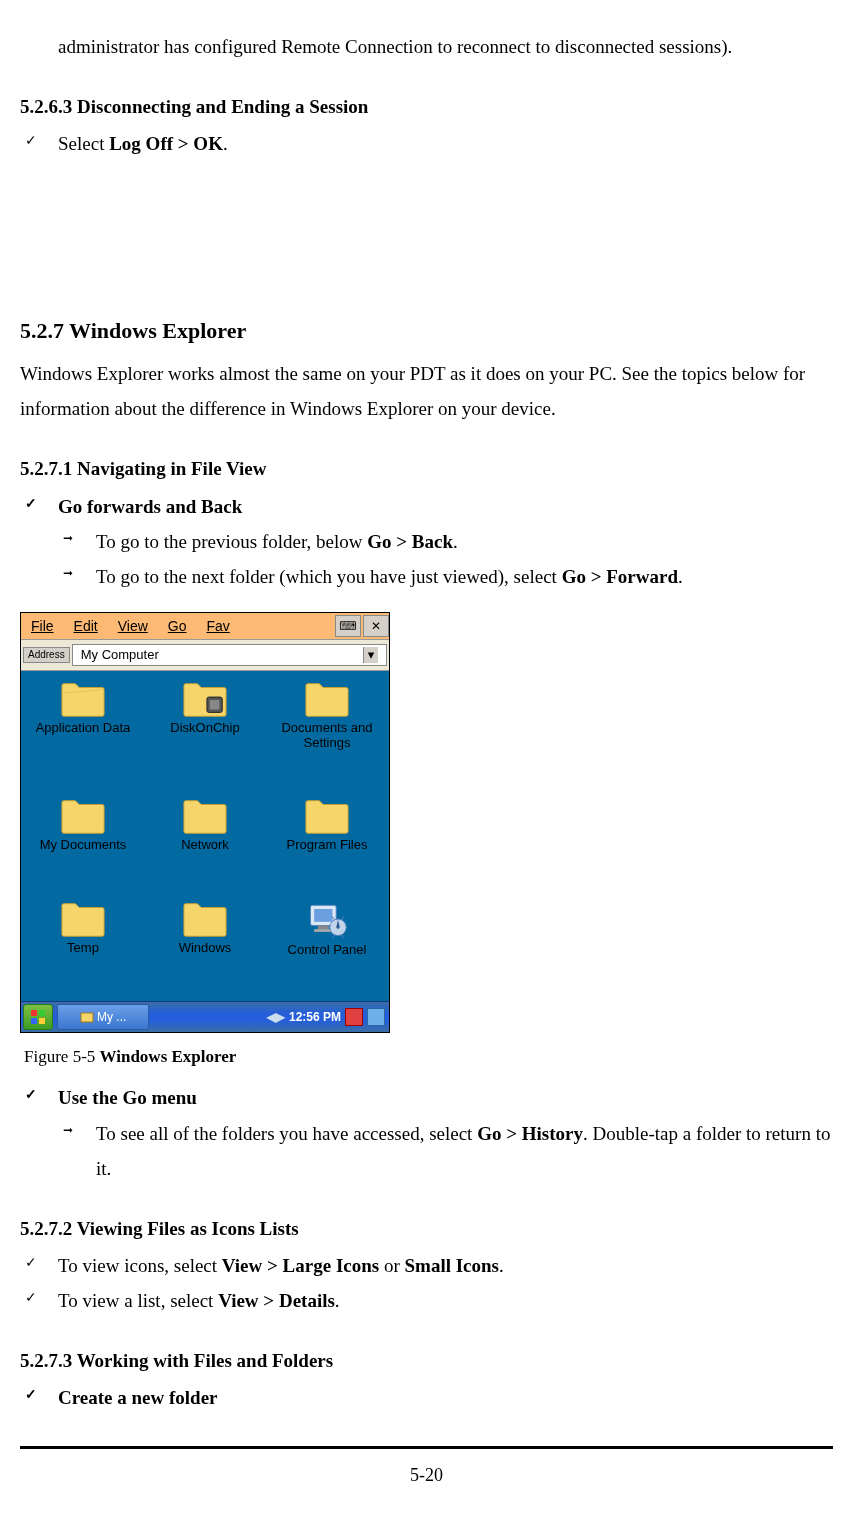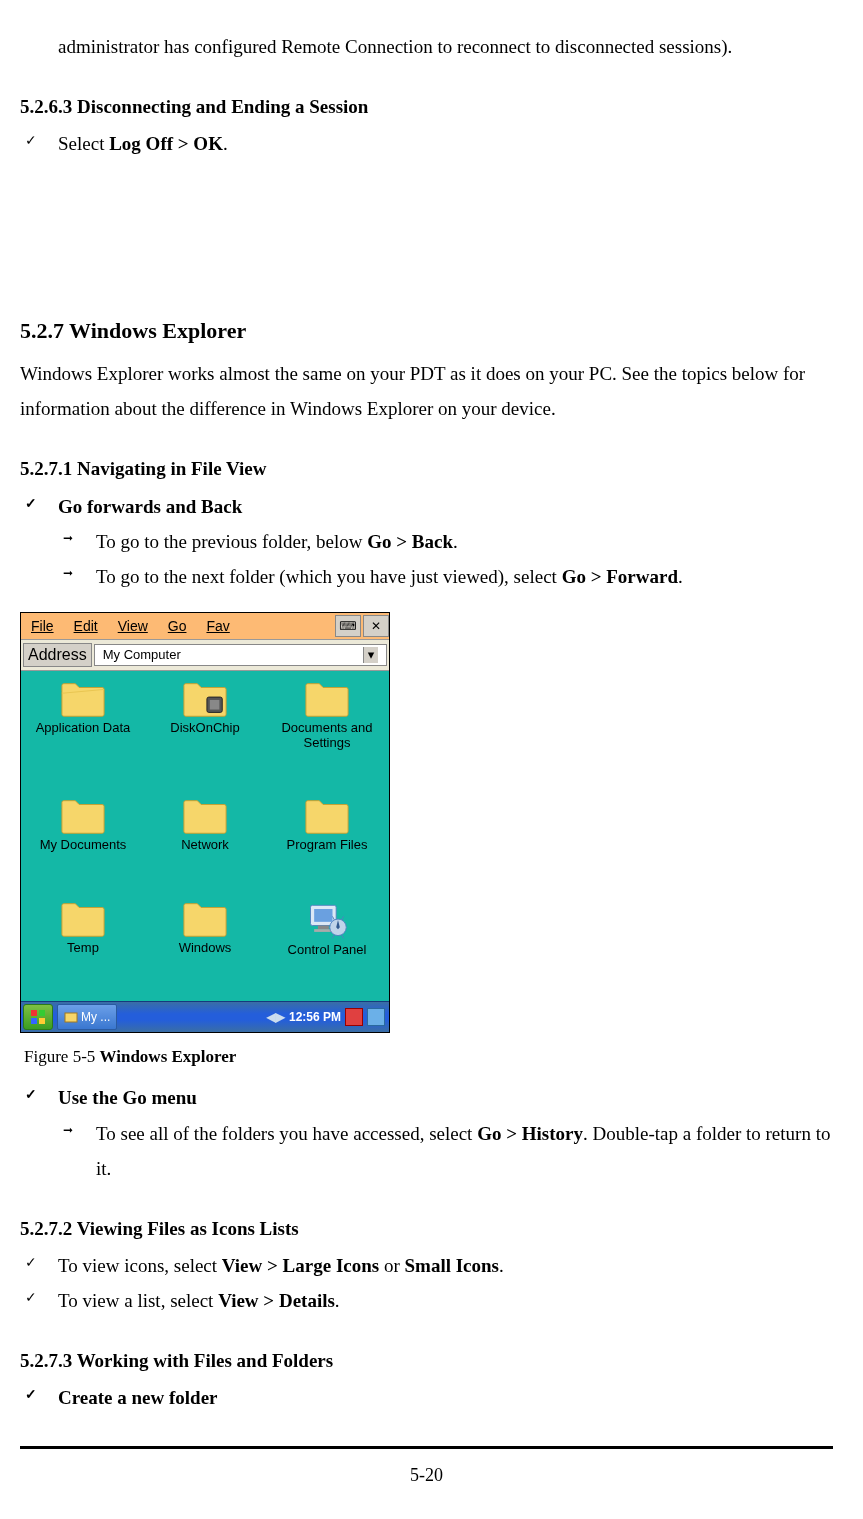--- a/index.html
+++ b/index.html
@@ -76,37 +76,37 @@
     align-items: center;
     padding: 2px;
     border-bottom: 1px solid #999;
     background: #ece9d8;
     height: 26px;
   }
   .addrbar .lbl {
     background: #d4d0c8;
     border: 1px solid #888;
     padding: 1px 4px;
-    font-size: 16px;
+    font-size: 10px;
   }
   .addrbar .field {
     flex: 1;
     background: #fff;
     border: 1px solid #888;
     height: 18px;
     padding: 1px 8px;
     margin-left: 2px;
     font-size: 13px;
     display:flex;
     align-items:center;
     justify-content:space-between;
   }
   .addrbar .dd { width:14px; text-align:center; border-left:1px solid #888; background:#d4d0c8;}
   .icon-grid {
-    background: #14b8a6;
+    background: #0369a1;
     padding: 6px 2px 4px 2px;
     display: grid;
     grid-template-columns: repeat(3, 1fr);
     gap: 4px 2px;
     min-height: 320px;
   }
   .icon-cell { text-align: center; font-size: 13px; line-height: 1.15; padding-top:2px;}
   .folder-svg { width: 46px; height: 40px; margin: 0 auto 2px; display:block;}
   .cp-svg { width: 44px; height: 42px; margin: 0 auto 2px; display:block;}
   .taskbar {
@@ -123,21 +123,21 @@
     border:1px solid #2a7a1a;
     border-radius:3px;
     display:flex;align-items:center;justify-content:center;
     color:#fff;font-weight:bold;font-size:14px;
   }
   .task-btn {
     background: linear-gradient(#6b9fe8,#3a77d0);
     border:1px solid #2a5aa0;
     color:#fff;
     font-size:12px;
-    padding:2px 6px;
+    padding:2px 22px;
     margin-left:4px;
     border-radius:2px;
     display:flex;align-items:center;gap:3px;
     height:20px;
   }
   .tray {
     margin-left:auto;
     display:flex;align-items:center;gap:4px;
     color:#fff;font-size:12px;font-weight:bold;
     padding-right:2px;

